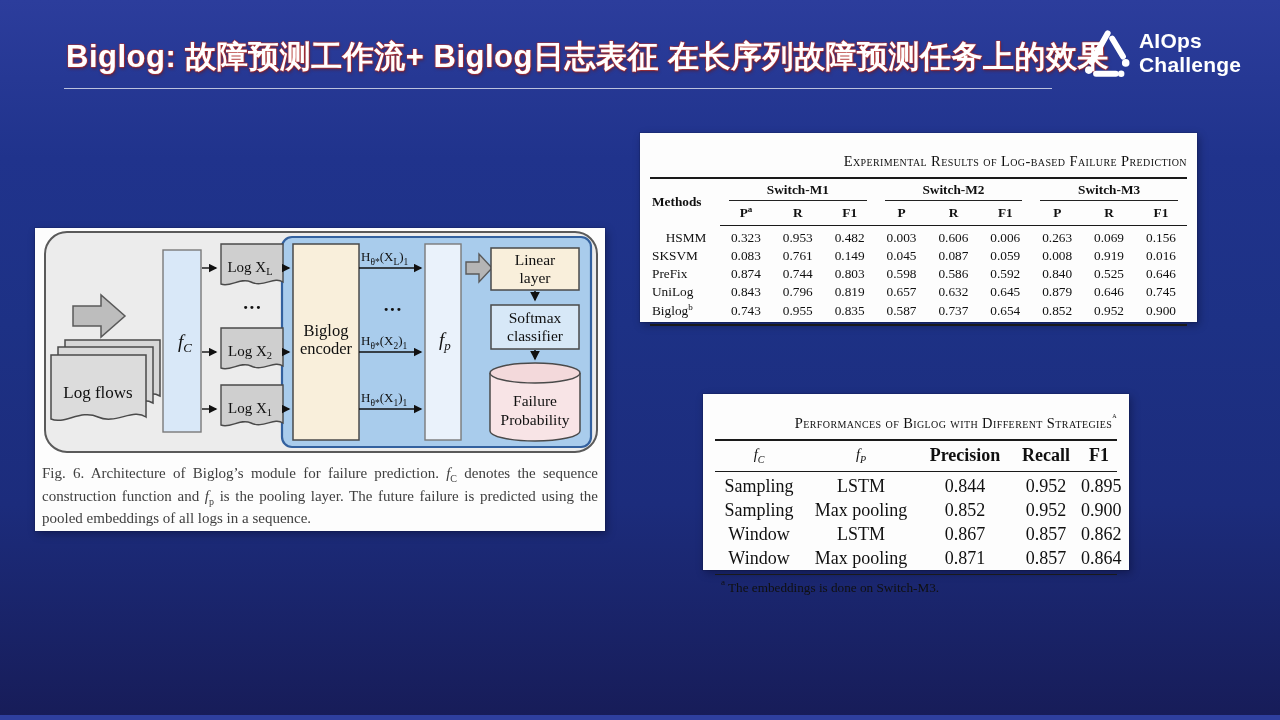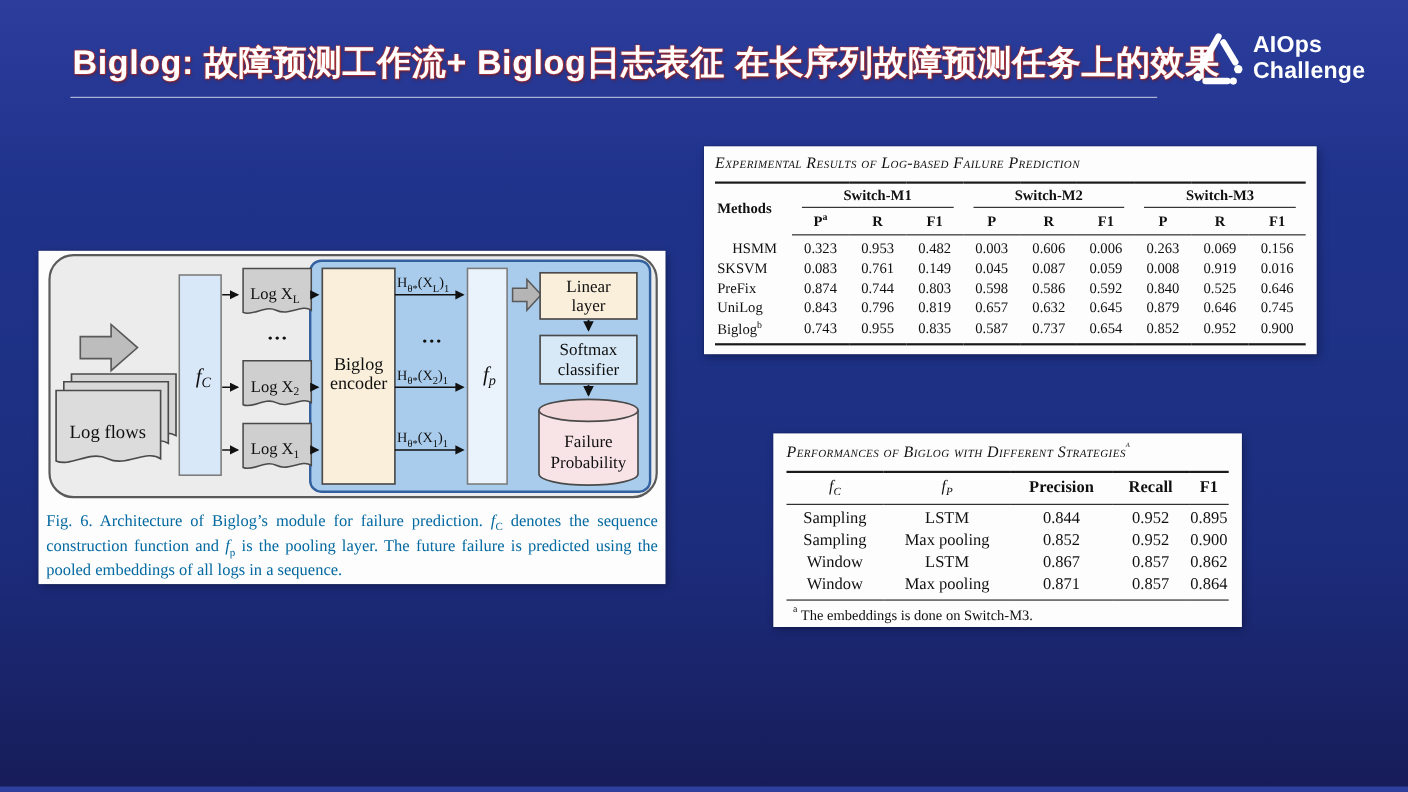--- a/index.html
+++ b/index.html
@@ -22,47 +22,47 @@
   .logo-text{margin-left:7px;color:#fff;font-weight:bold;font-size:21px;line-height:1.12;letter-spacing:.2px;}
   
   .panel{
     position:absolute;background:#fdfdfd;
     box-shadow:0 0 0 1px rgba(0,0,0,.10),2px 3px 8px rgba(0,0,20,.35);
   }
   
   .figure-panel{left:35px;top:228px;width:570px;height:303px;}
   .figure-caption{
     padding:3px 7px 0 7px;font-family:"Liberation Serif",serif;font-size:15px;
-    line-height:1.37;color:#0369a1;text-align:justify;
+    line-height:1.37;color:#404040;text-align:justify;
   }
   .figure-caption i{font-family:"Liberation Serif",serif;}
   .figure-caption sub{font-size:10px;}
   
   .paper{font-family:"Liberation Serif",serif;color:#101010;}
   .table1-panel{left:640px;top:133px;width:557px;height:189px;padding:7px 10px 0 10px;box-sizing:border-box;}
   .table2-panel{left:703px;top:394px;width:426px;height:176px;padding:7px 12px 0 12px;box-sizing:border-box;}
   .tcap{
-    text-align:left;font-variant:small-caps;letter-spacing:.4px;font-size:14.5px;margin:1px 0 7px 0;font-style:italic;
+    text-align:right;font-variant:small-caps;letter-spacing:.4px;font-size:14.5px;margin:13px 0 7px 0;
   }
   .tcap sup{font-size:9px;position:relative;top:-4px;}
   table.ptab{width:100%;border-collapse:collapse;table-layout:fixed;}
   .ptab th,.ptab td{font-weight:normal;text-align:center;padding:1px 0;font-size:13.3px;}
   .ptab thead .grp{font-weight:bold;border-top:2.2px solid #1a1a1a;padding-top:3px;}
   .ptab thead .methods{
     font-weight:bold;text-align:left;vertical-align:middle;border-top:2.2px solid #1a1a1a;padding-left:2px;
   }
   .grline{border-bottom:1.3px solid #222;margin:0 9px;padding-bottom:2px;}
   .ptab tr.sub th{font-weight:bold;border-bottom:1.7px solid #1a1a1a;padding:2px 0 4px 0;}
   .ptab tbody tr:first-child td{padding-top:4px;text-align:center;}
   .ptab tbody tr:last-child td{border-bottom:2.2px solid #1a1a1a;padding-bottom:4px;}
   .ptab td.mname{text-align:left;padding-left:2px;}
   .b{font-weight:bold;}
   sup{font-size:9px;}
   
-  .ptab2 th,.ptab2 td{font-size:15px;padding:1.5px 0;}
+  .ptab2 th,.ptab2 td{font-size:18px;padding:1.5px 0;}
   .ptab2 thead th{border-top:2.2px solid #1a1a1a;border-bottom:1.5px solid #1a1a1a;padding:4px 0 5px 0;font-weight:bold;}
   .ptab2 thead th.ital{font-weight:normal;font-style:italic;font-size:14.5px;}
   .ptab2 thead th.ital sub{font-size:10px;font-style:italic;}
   .ptab2 tbody tr:first-child td{padding-top:4px;}
   .ptab2 tbody tr:last-child td{border-bottom:1.8px solid #1a1a1a;padding-bottom:5px;}
   .fnote{font-size:13.2px;padding:4px 0 0 6px;}
   .fnote sup{font-size:9px;position:relative;top:-2px;}
   
   svg text{font-family:"Liberation Serif",serif;fill:#101010;}
 </style>

